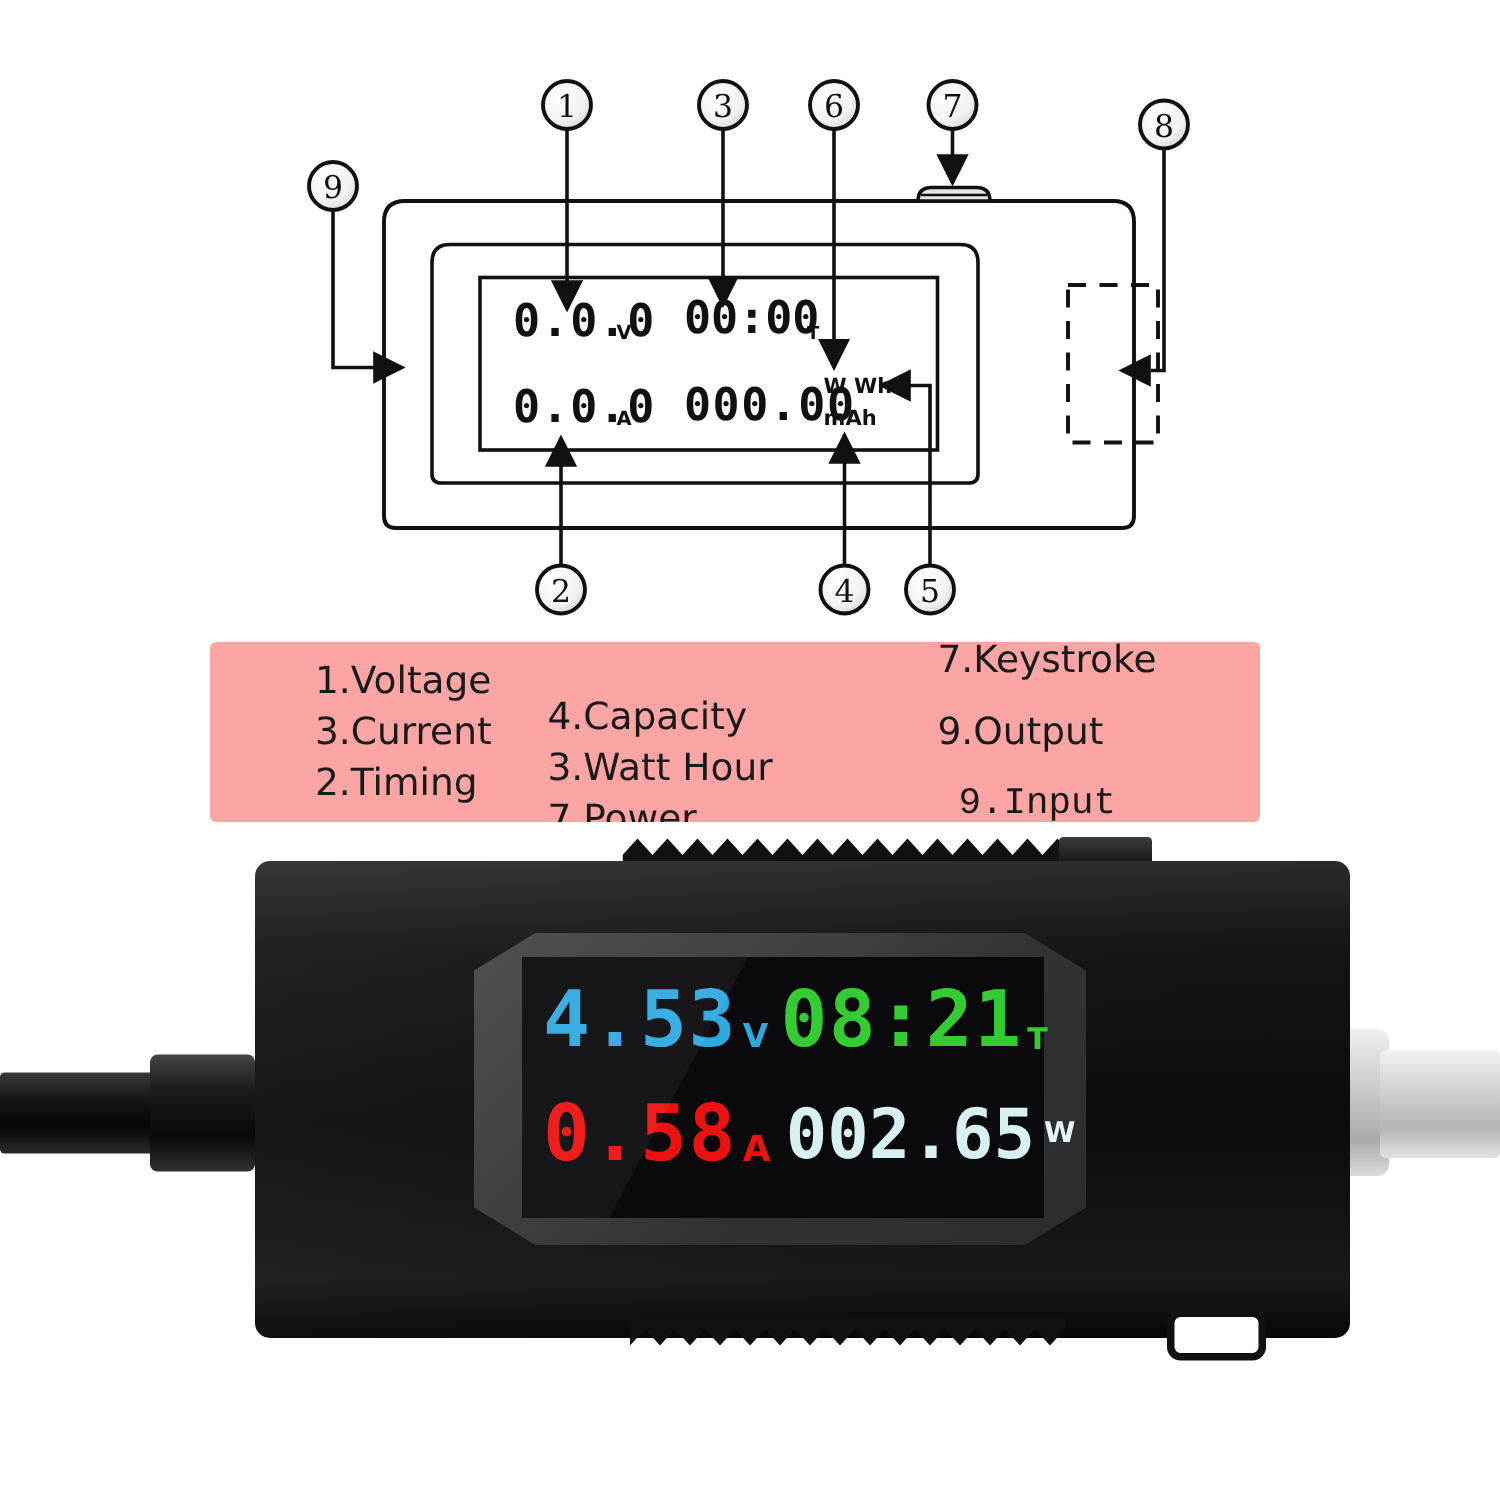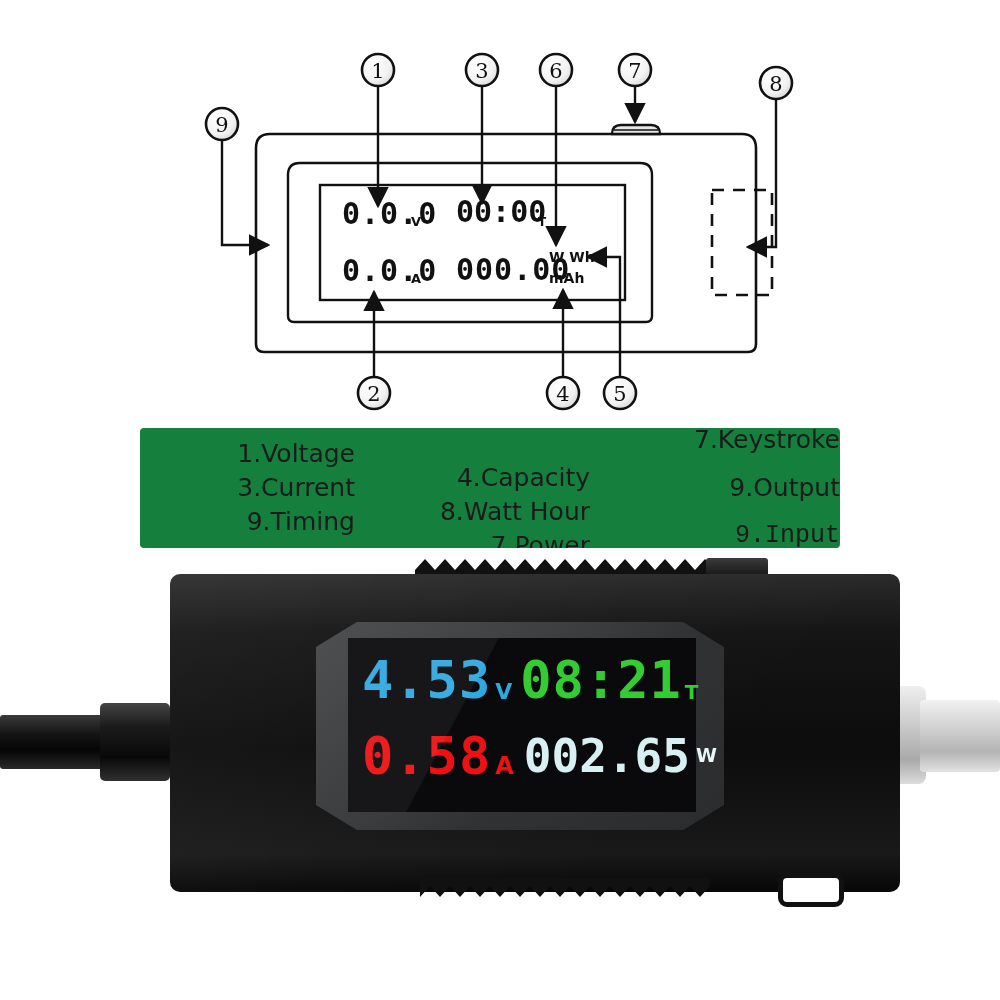--- a/index.html
+++ b/index.html
@@ -12,25 +12,24 @@
   #page { position: relative; width: 1000px; height: 1000px; background: #fff; }
 
   
   #diagram { position: absolute; left: 0; top: 0; width: 1000px; height: 415px; }
   #diagram svg { display: block; }
 
   
   #legend {
     position: absolute; left: 140px; top: 428px;
     width: 700px; height: 120px;
-    background: #15803d;
+    background: #fca5a5;
     border-radius: 4px;
     display: flex;
     align-items: center;
-    text-align: right;
   }
   #legend .col {
     display: flex; flex-direction: column;
     justify-content: center;
     gap: 2px;
   }
   #legend .col.c1 { width: 215px; padding-left: 70px; }
   #legend .col.c2 { width: 235px; padding-left: 10px; margin-top: 48px; }
   #legend .col.c3 { width: 250px; padding-left: 35px; gap: 16px; }
   #legend .li {
@@ -228,25 +227,25 @@
           <text x="620" y="401">5</text>
         </g>
       </g>
     </svg>
   </div>
 
   <div id="legend">
     <div class="col c1">
       <div class="li">1.Voltage</div>
       <div class="li">3.Current</div>
-      <div class="li">9.Timing</div>
+      <div class="li">2.Timing</div>
     </div>
     <div class="col c2">
       <div class="li">4.Capacity</div>
-      <div class="li">8.Watt Hour</div>
+      <div class="li">3.Watt Hour</div>
       <div class="li">7.Power</div>
     </div>
     <div class="col c3">
       <div class="li">7.Keystroke</div>
       <div class="li">9.Output</div>
       <div class="li last">9.Input</div>
     </div>
   </div>
 
   <div id="photo">

